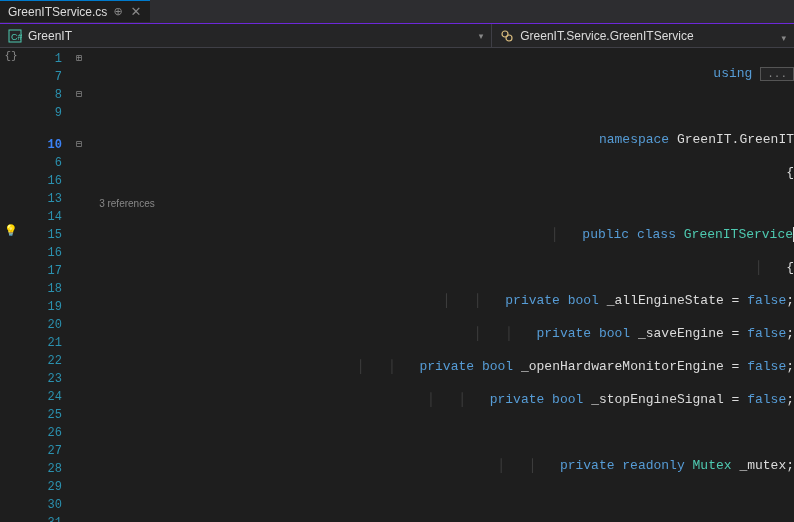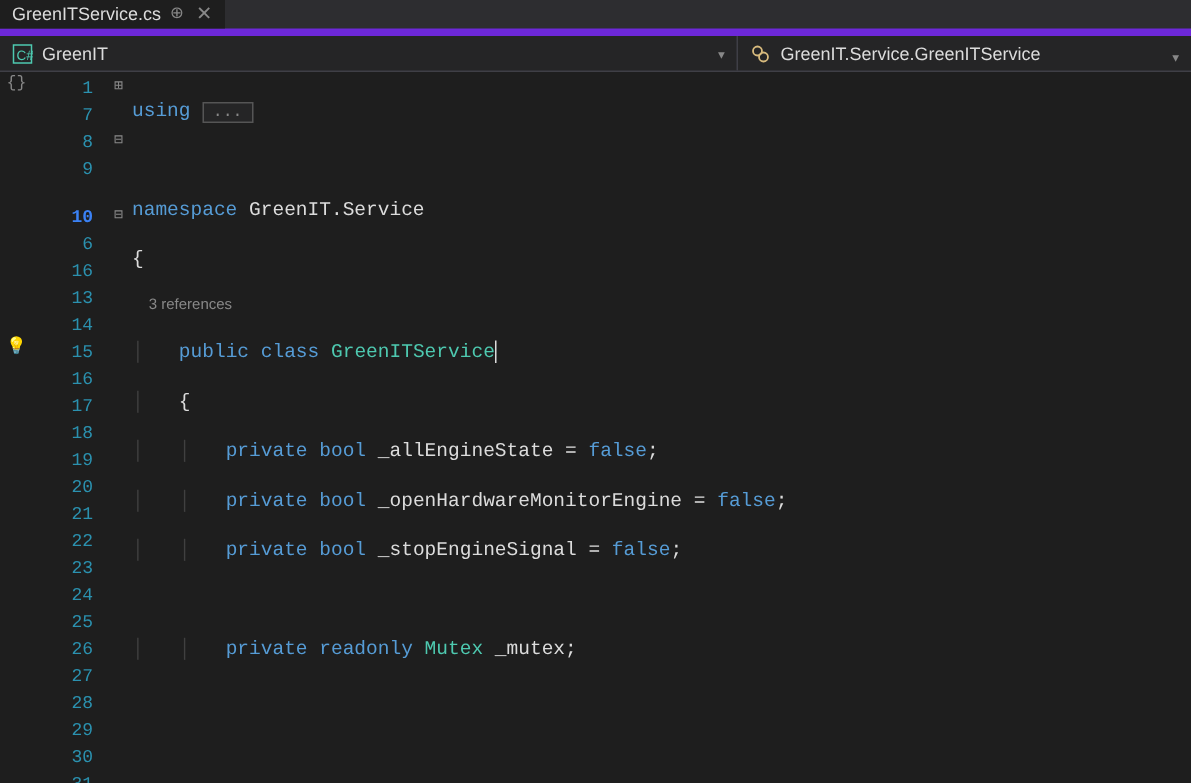--- a/index.html
+++ b/index.html
@@ -9,22 +9,22 @@
     background: #1e1e1e;
     color: #dcdcdc;
     width: 794px;
     height: 522px;
     overflow: hidden;
   }
   .tab-bar {
     background: #2d2d30;
     height: 24px;
     display: flex;
-    align-items: flex-end;
-    border-bottom: 5px solid #6d28d9;
+    align-items: flex-start;
+    border-bottom: 1px solid #6d28d9;
   }
   .tab {
     background: #1e1e1e;
     border-top: 1px solid #007acc;
     padding: 3px 8px;
     display: flex;
     align-items: center;
     gap: 6px;
     color: #dcdcdc;
     font-family: 'Segoe UI', sans-serif;
@@ -97,21 +97,21 @@
     text-align: center;
     color: #888;
     font-size: 10px;
   }
   .code {
     flex: 1;
     padding-top: 2px;
     white-space: pre;
     position: relative;
   }
-  .line { height: 18px; line-height: 18px; }
+  .line { height: 18px; line-height: 18px; text-align: right; }
   .refline { height: 14px; line-height: 14px; font-size: 10px; color: #888; font-family: 'Segoe UI', sans-serif; }
   .kw { color: #569cd6; }
   .type { color: #4ec9b0; }
   .ident { color: #dcdcdc; }
   .punct { color: #dcdcdc; }
   .collapsed-box {
     border: 1px solid #555;
     color: #888;
     padding: 0 6px;
     font-size: 11px;
@@ -204,26 +204,27 @@
     <div class="f"></div>
     <div class="f">⊟</div>
     <div class="f"></div>
     <div class="f" style="height:14px"></div>
     <div class="f">⊟</div>
   </div>
 
   <div class="code">
 <div class="line"><span class="kw">using</span> <span class="collapsed-box">...</span></div>
 <div class="line"></div>
-<div class="line"><span class="kw">namespace</span> <span class="ident">GreenIT.Service</span></div>
+<div class="line"><span class="kw">namespace</span> <span class="ident">GreenIT.GreenIT</span></div>
 <div class="line"><span class="punct">{</span></div>
 <div class="refline">    <span>3 references</span></div>
 <div class="line"><span class="indent-guide">│   </span><span class="kw">public</span> <span class="kw">class</span> <span class="type">GreenITService</span><span class="cursor"></span></div>
 <div class="line"><span class="indent-guide">│   </span><span class="punct">{</span></div>
 <div class="line"><span class="indent-guide">│   │   </span><span class="kw">private</span> <span class="kw">bool</span> <span class="ident">_allEngineState</span><span class="punct"> = </span><span class="kw">false</span><span class="punct">;</span></div>
+<div class="line"><span class="indent-guide">│   │   </span><span class="kw">private</span> <span class="kw">bool</span> <span class="ident">_saveEngine</span><span class="punct"> = </span><span class="kw">false</span><span class="punct">;</span></div>
 <div class="line"><span class="indent-guide">│   │   </span><span class="kw">private</span> <span class="kw">bool</span> <span class="ident">_openHardwareMonitorEngine</span><span class="punct"> = </span><span class="kw">false</span><span class="punct">;</span></div>
 <div class="line"><span class="indent-guide">│   │   </span><span class="kw">private</span> <span class="kw">bool</span> <span class="ident">_stopEngineSignal</span><span class="punct"> = </span><span class="kw">false</span><span class="punct">;</span></div>
 <div class="line"></div>
 <div class="line"><span class="indent-guide">│   │   </span><span class="kw">private</span> <span class="kw">readonly</span> <span class="type">Mutex</span> <span class="ident">_mutex</span><span class="punct">;</span></div>
 
 
 
 
 
 

